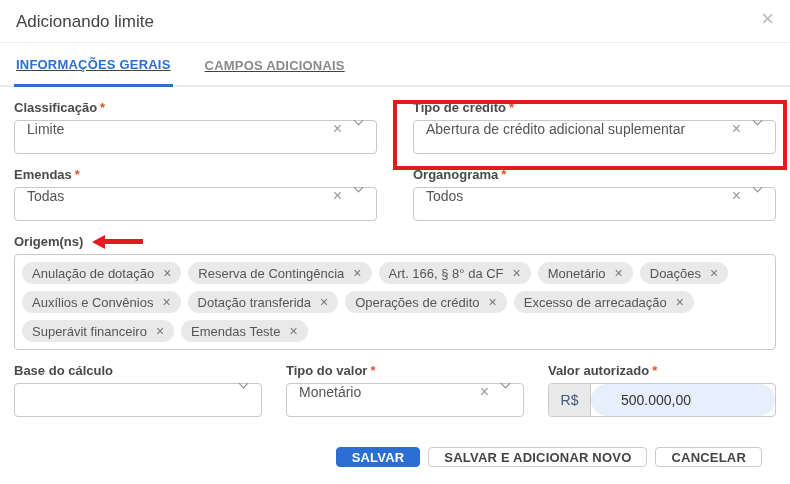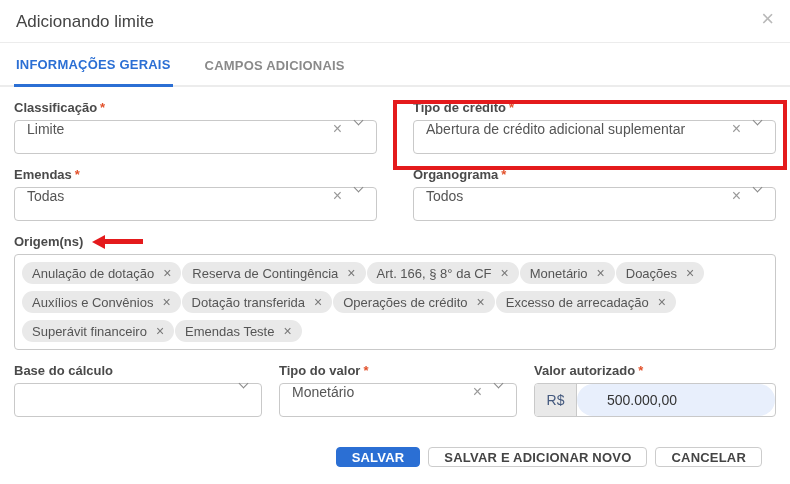--- a/index.html
+++ b/index.html
@@ -17,20 +17,21 @@
   .modal-title{font-size:17px;color:#444;}
   .close-btn{
     position:absolute;right:16px;top:8px;font-size:22px;color:#b9b9b9;
     line-height:1;cursor:pointer;
   }
   .header-divider{height:1px;background:#ececec;}
   
   .tabs{
     display:flex;align-items:flex-end;gap:30px;padding:0 14px;height:44px;
     border-bottom:2px solid #ececec;
+    text-decoration:underline;
   }
   .tab{font-size:13px;font-weight:700;letter-spacing:.2px;padding:0 2px 12px;color:#8a8a8a;cursor:pointer;}
   .tab.active{color:var(--accent);border-bottom:3px solid var(--accent);margin-bottom:-2px;}
   
   .form{padding:0 14px;}
   .row{display:flex;gap:36px;}
   .col{flex:1;min-width:0;}
   .field-label{margin:13px 0 5px;font-size:13px;font-weight:700;color:#4a4a4a;}
   .req{color:var(--required);margin-left:3px;font-weight:700;}
   .select{
@@ -46,29 +47,29 @@
   
   .origem-label-row{display:flex;align-items:center;margin:13px 0 5px;}
   .red-arrow{display:flex;align-items:center;margin-left:9px;}
   .red-arrow .head{
     width:0;height:0;border-top:7px solid transparent;border-bottom:7px solid transparent;
     border-right:13px solid var(--annotation);
   }
   .red-arrow .tail{width:38px;height:5px;background:var(--annotation);}
   .tags-box{
     border:1px solid var(--border);border-radius:4px;min-height:88px;
-    padding:7px 7px;display:flex;flex-wrap:wrap;gap:7px 1px;align-content:flex-start;
+    padding:7px 7px;display:flex;flex-wrap:wrap;gap:7px 7px;align-content:flex-start;
   }
   .chip{
     display:inline-flex;align-items:center;height:22px;padding:0 10px;
     background:#e9e9e9;border-radius:12px;font-size:13px;color:#555;white-space:nowrap;
   }
   .chip .chip-x{margin-left:9px;color:#777;font-size:14px;cursor:pointer;line-height:1;}
   
-  .row-bottom{display:flex;gap:17px;}
+  .row-bottom{display:flex;gap:24px;}
   .col-base{width:248px;flex:none;}
   .col-tipo{width:238px;flex:none;}
   .col-valor{flex:1;min-width:0;}
   .money-group{
     display:flex;height:34px;border:1px solid var(--border);border-radius:4px;overflow:hidden;
   }
   .money-prefix{
     width:42px;background:#e9e9e9;border-right:1px solid var(--border);
     display:flex;align-items:center;justify-content:center;
     font-size:14px;color:#44597e;flex:none;

